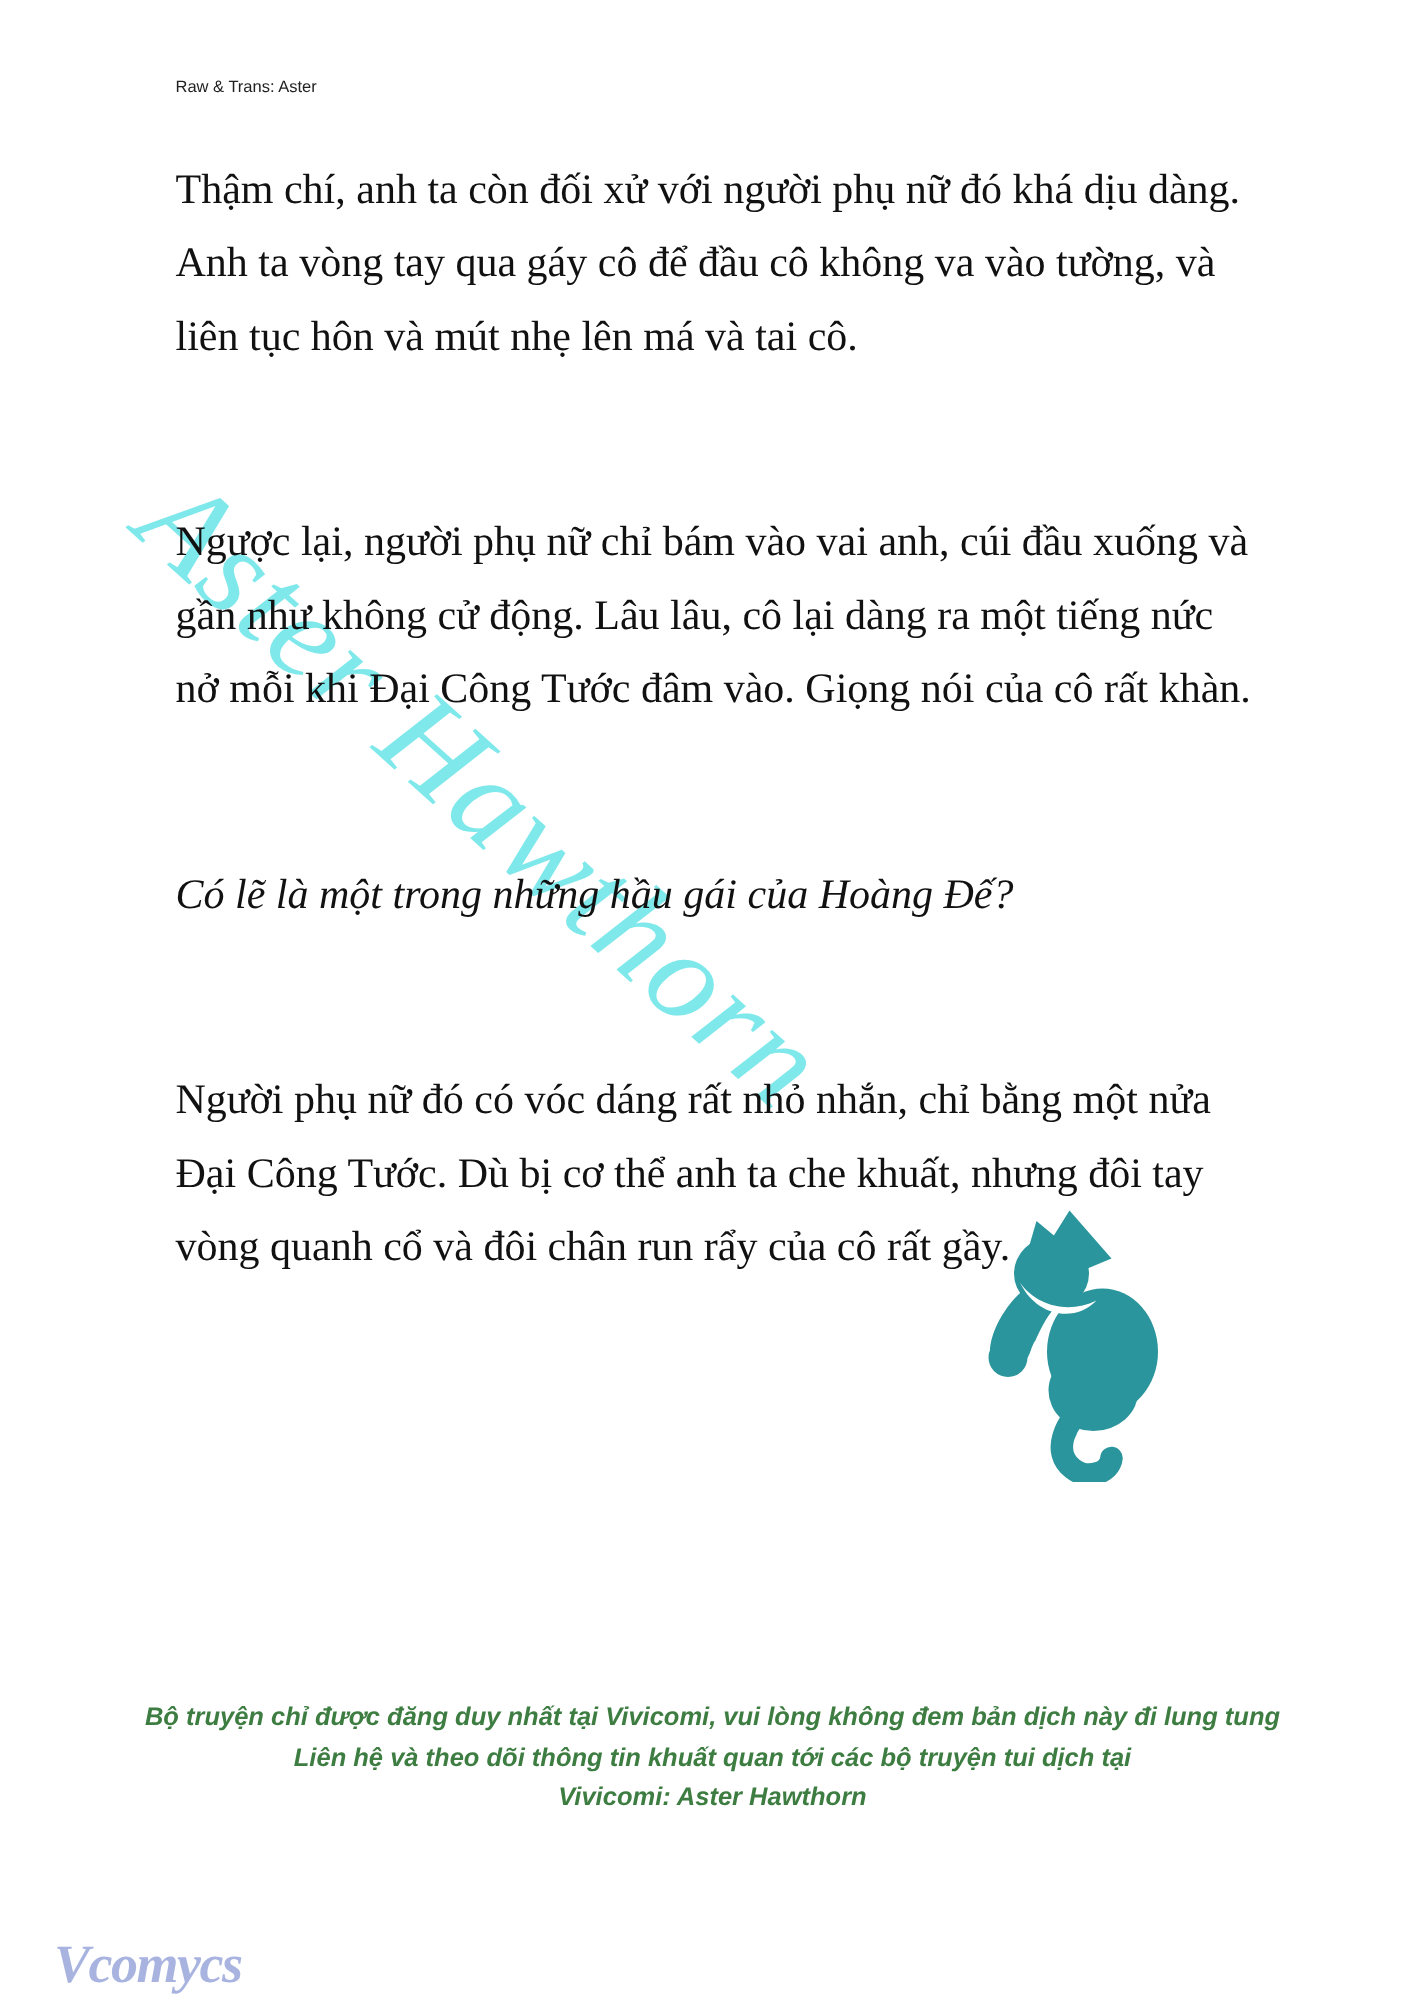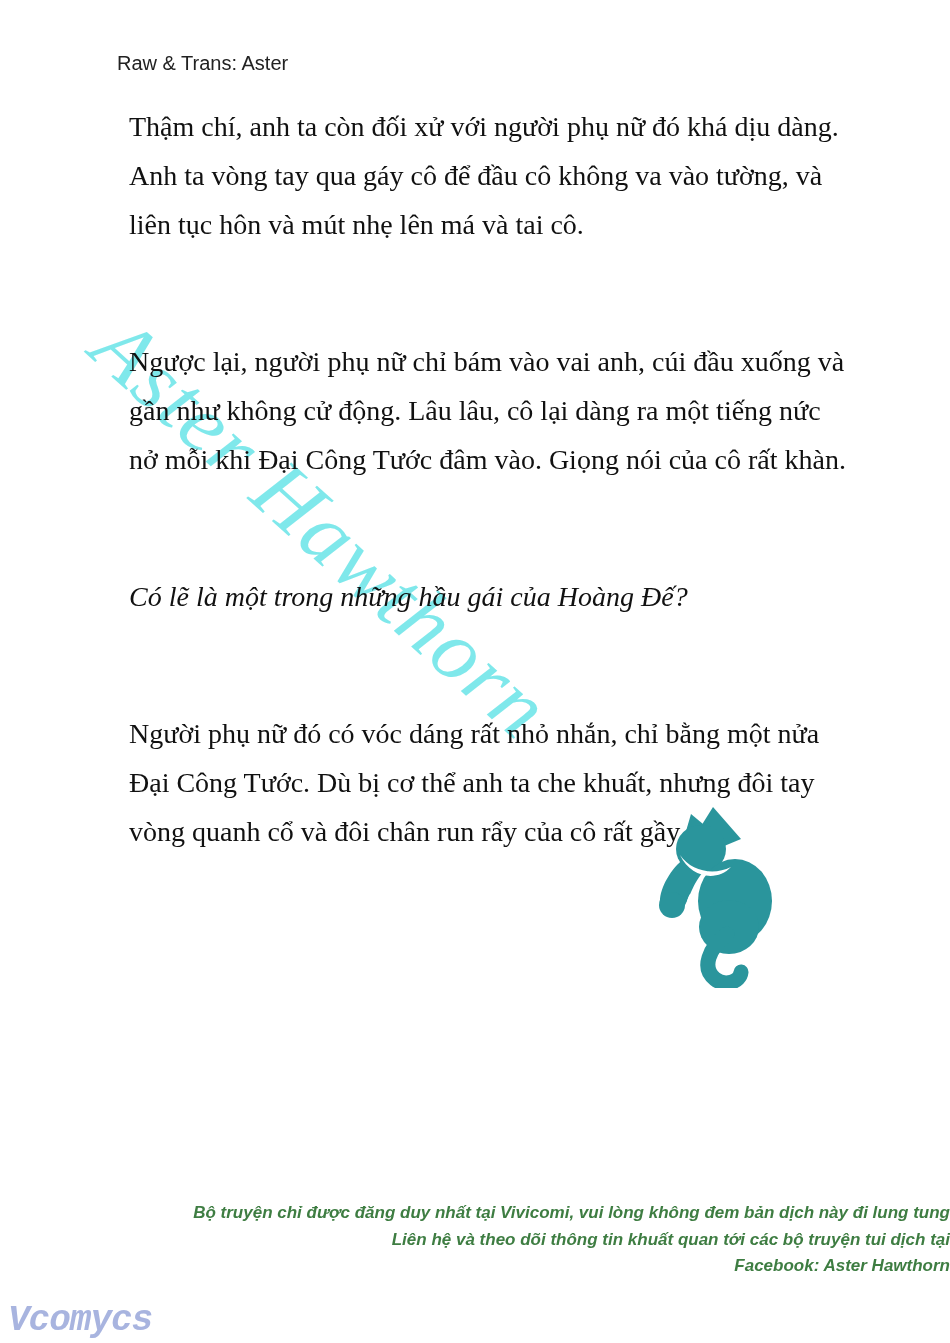--- a/index.html
+++ b/index.html
@@ -14,41 +14,41 @@
     position:relative;
     width:950px;height:1343px;
     background:#ffffff;
     overflow:hidden;
     font-family:"Liberation Serif", serif;
   }
   .credit{
     position:absolute;
     left:117px;top:52px;
     font-family:"Liberation Sans", sans-serif;
-    font-size:20px;
+    font-size:11px;
     color:#222222;
     z-index:3;
   }
   .watermark{
     position:absolute;
     left:140px;top:296px;
     font-family:"Liberation Serif", serif;
     font-style:italic;
     font-size:86px;
     letter-spacing:2px;
     color:var(--watermark-color);
     transform:rotate(42deg);
     transform-origin:0 0;
     white-space:nowrap;
     z-index:0;
     opacity:0.95;
   }
   .content{
     position:absolute;
-    left:129px;top:102px;
+    left:117px;top:102px;
     width:725px;
     z-index:1;
   }
   .content p{
     font-size:28px;
     line-height:49px;
     color:#111111;
     margin:0 0 88px 0;
     text-align:left;
   }
@@ -56,45 +56,44 @@
     font-style:italic;
   }
   .cat{
     position:absolute;
     left:655px;top:806px;
     color:var(--cat-color);
     z-index:2;
   }
   .footer{
     position:absolute;
-    left:0;top:1200px;
+    left:0;top:1132px;
     width:100%;
-    text-align:right;
+    text-align:center;
     z-index:1;
   }
   .footer div{
     font-family:"Liberation Sans", sans-serif;
     font-size:17px;
     font-weight:bold;
     font-style:italic;
     line-height:26.5px;
     color:var(--footer-color);
   }
   .logo{
     position:absolute;
-    left:8px;top:1288px;
-    font-family:Liberation Mono, monospace;
+    left:36px;top:1288px;
+    font-family:Liberation Serif, serif;
     font-size:36px;
     font-weight:bold;
     font-style:italic;
     letter-spacing:-1px;
     color:var(--logo-color);
     opacity:0.8;
     z-index:1;
-    margin-top:12px;
   }
 </style>
 </head>
 <body>
 
 <div class="page">
 
   <div class="credit">Raw &amp; Trans: Aster</div>
 
   <div class="watermark">Aster Hawthorn</div>
@@ -119,18 +118,18 @@
     </g>
     <g fill="#ffffff">
       <path d="M25 49 C36 65 58 70 76 61 C62 76 36 72 25 49 Z"></path>
       <path d="M35 88 C40 98 41 108 38 118 C30 106 30 96 35 88 Z"></path>
     </g>
   </svg>
 
   <footer class="footer">
       <div>Bộ truyện chỉ được đăng duy nhất tại Vivicomi, vui lòng không đem bản dịch này đi lung tung</div>
       <div>Liên hệ và theo dõi thông tin khuất quan tới các bộ truyện tui dịch tại</div>
-      <div>Facebook: Aster Hawthorn</div>
+      <div>Vivicomi: Aster Hawthorn</div>
     </footer>
 
   <div class="logo">Vcomycs</div>
 
 </div>
 
 </body></html>

